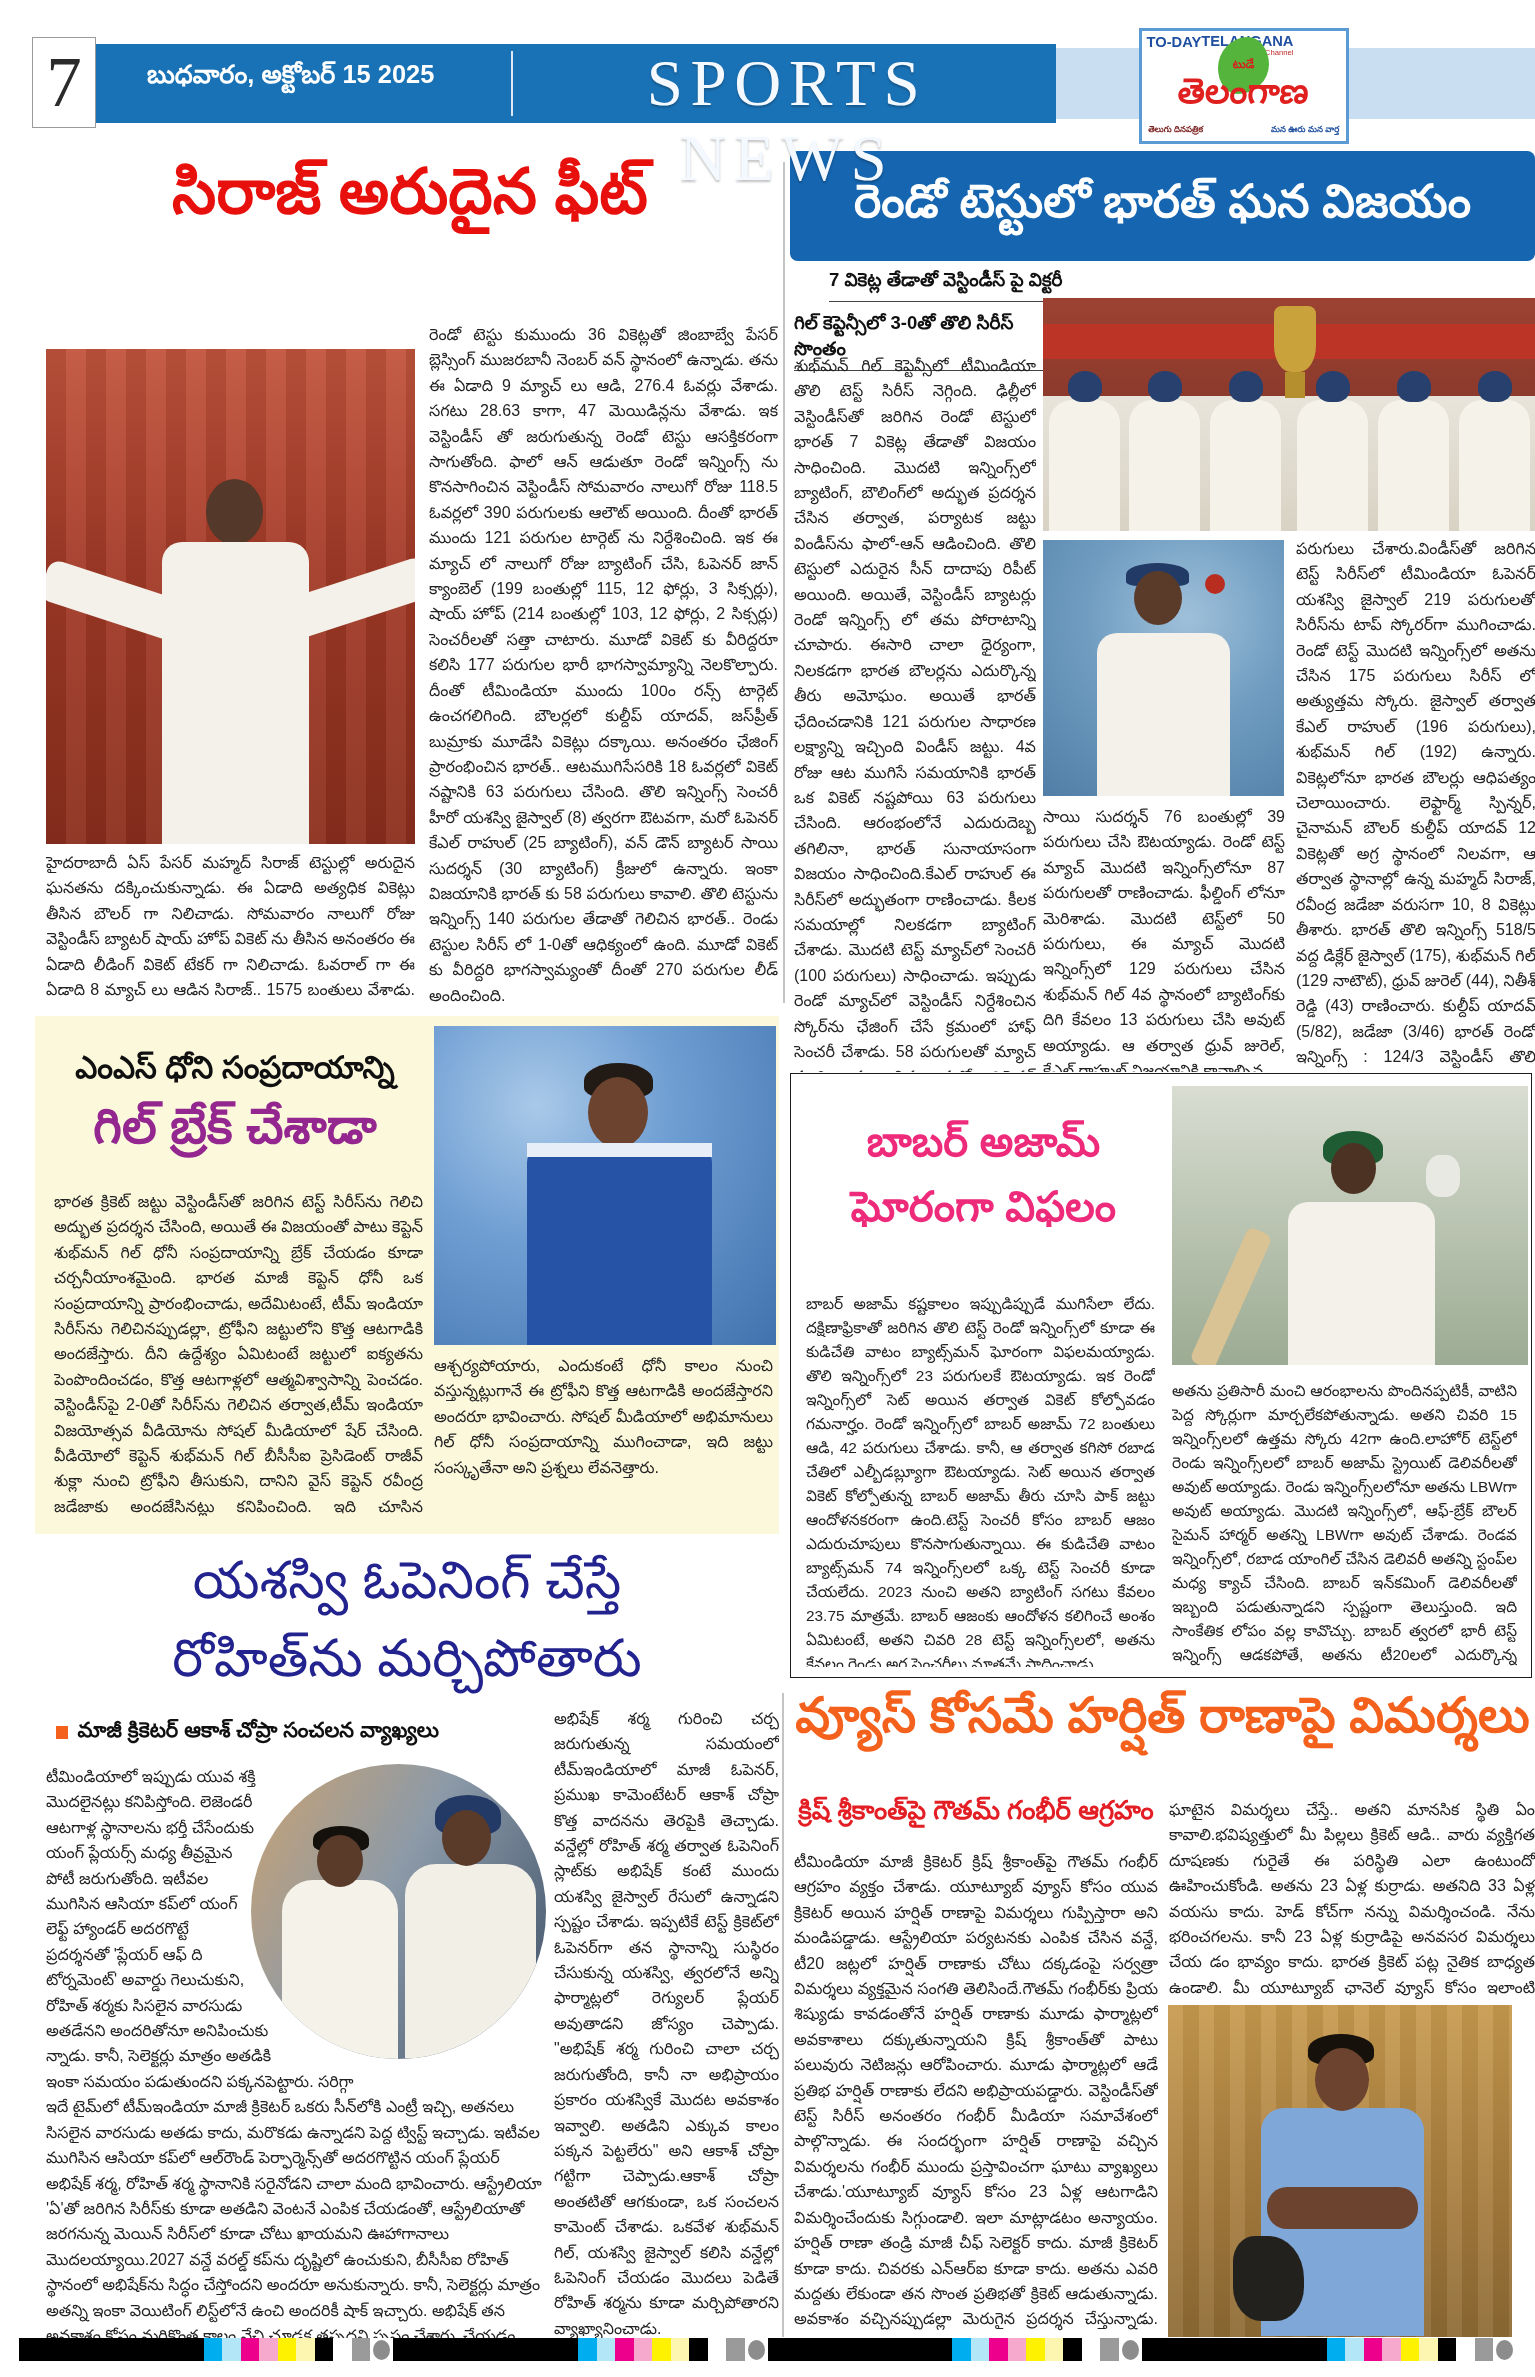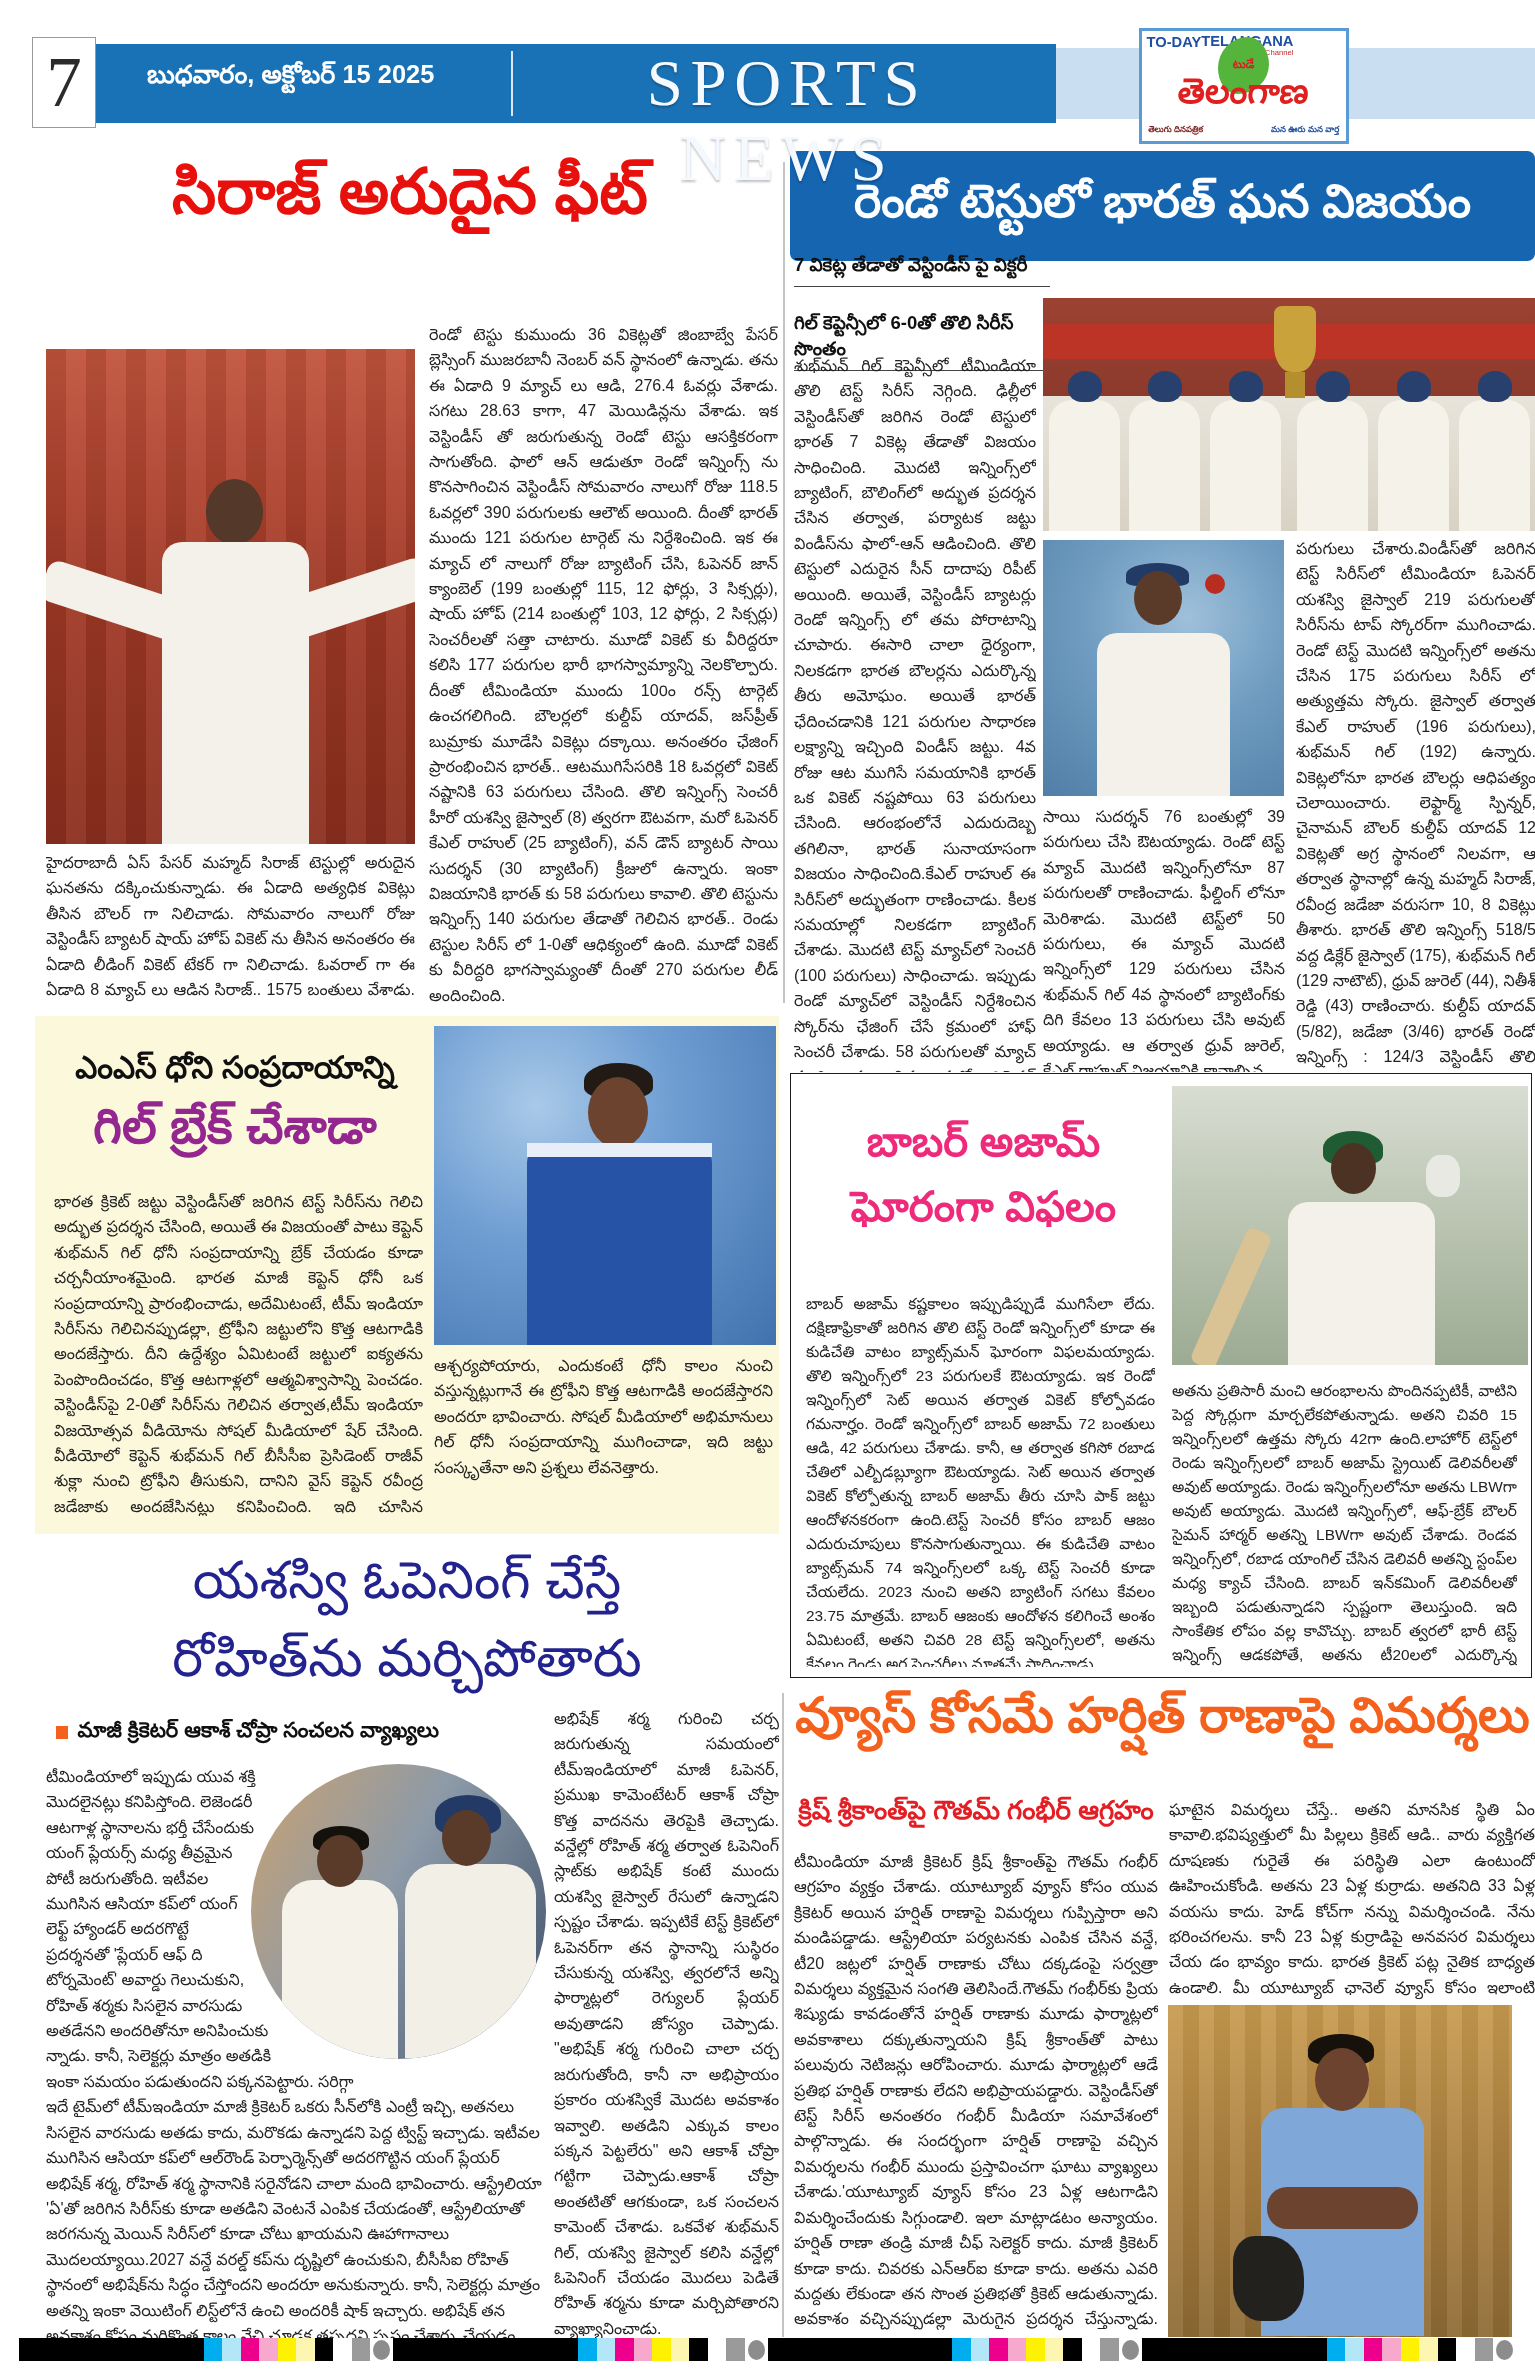--- a/index.html
+++ b/index.html
@@ -177,22 +177,22 @@
   <div class="sil-head"></div>
   <div class="sil-torso"></div>
 </div>
 <div class="abs body-txt justify clip" style="left:46px;top:850px;width:369px;height:153px;">హైదరాబాదీ ఏస్ పేసర్ మహ్మద్ సిరాజ్ టెస్టుల్లో అరుదైన ఘనతను దక్కించుకున్నాడు. ఈ ఏడాది అత్యధిక వికెట్లు తీసిన బౌలర్ గా నిలిచాడు. సోమవారం నాలుగో రోజు వెస్టిండీస్ బ్యాటర్ షాయ్ హోప్ వికెట్ ను తీసిన అనంతరం ఈ ఏడాది లీడింగ్ వికెట్ టేకర్ గా నిలిచాడు. ఓవరాల్ గా ఈ ఏడాది 8 మ్యాచ్ లు ఆడిన సిరాజ్.. 1575 బంతులు వేశాడు. రఫ్ గా చెప్పాలంటే 262.3 ఓవర్లను నిలకడగా బౌలింగ్ చేశాడు. మొత్తంమీద 37 వికెట్లను తీశాడు. అతని సగటు 26.91 కావడం విశేషం. ఓవరాల్ గా తను ఈ ఏడాది టెస్టుల్లో 39 మెయిడిన్లు వేశాడు. అలాగే 996 పరుగులను సమర్పించుకున్నాడు. తన అత్యుత్తమ వ్యక్తిగత ప్రదర్శన 6-70 కావడం విశేషం. ఇక 42.56 స్ట్రైక్ రేట్ తో 3.79 ఎకానమీ రేటుతో తను బౌలింగ్ చేశాడు. ఓవరాల్ గా తన ఖాతాలో రెండు నాలుగు వికెట్ల ప్రదర్శన, రెండు ఐదు వికెట్ల ప్రదర్శన ఉన్నాయి. వెస్టిండీస్ తో</div>
 <div class="abs body-txt justify clip" style="left:429px;top:322px;width:349px;height:680px;">రెండో టెస్టు కుముందు 36 వికెట్లతో జింబాబ్వే పేసర్ బ్లెస్సింగ్ ముజరబానీ నెంబర్ వన్ స్థానంలో ఉన్నాడు. తను ఈ ఏడాది 9 మ్యాచ్ లు ఆడి, 276.4 ఓవర్లు వేశాడు. సగటు 28.63 కాగా, 47 మెయిడిన్లను వేశాడు. ఇక వెస్టిండీస్ తో జరుగుతున్న రెండో టెస్టు ఆసక్తికరంగా సాగుతోంది. ఫాలో ఆన్ ఆడుతూ రెండో ఇన్నింగ్స్ ను కొనసాగించిన వెస్టిండీస్ సోమవారం నాలుగో రోజు 118.5 ఓవర్లలో 390 పరుగులకు ఆలౌట్ అయింది. దీంతో భారత్ ముందు 121 పరుగుల టార్గెట్ ను నిర్దేశించింది. ఇక ఈ మ్యాచ్ లో నాలుగో రోజు బ్యాటింగ్ చేసి, ఓపెనర్ జాన్ క్యాంబెల్ (199 బంతుల్లో 115, 12 ఫోర్లు, 3 సిక్సర్లు), షాయ్ హోప్ (214 బంతుల్లో 103, 12 ఫోర్లు, 2 సిక్సర్లు) సెంచరీలతో సత్తా చాటారు. మూడో వికెట్ కు వీరిద్దరూ కలిసి 177 పరుగుల భారీ భాగస్వామ్యాన్ని నెలకొల్పారు. దీంతో టీమిండియా ముందు 100ం రన్స్ టార్గెట్ ఉంచగలిగింది. బౌలర్లలో కుల్దీప్ యాదవ్, జస్‌ప్రీత్ బుమ్రాకు మూడేసి వికెట్లు దక్కాయి. అనంతరం ఛేజింగ్ ప్రారంభించిన భారత్.. ఆటముగిసేసరికి 18 ఓవర్లలో వికెట్ నష్టానికి 63 పరుగులు చేసింది. తొలి ఇన్నింగ్స్ సెంచరీ హీరో యశస్వి జైస్వాల్ (8) త్వరగా ఔటవగా, మరో ఓపెనర్ కేఎల్ రాహుల్ (25 బ్యాటింగ్), వన్ డౌన్ బ్యాటర్ సాయి సుదర్శన్ (30 బ్యాటింగ్) క్రీజులో ఉన్నారు. ఇంకా విజయానికి భారత్ కు 58 పరుగులు కావాలి. తొలి టెస్టును ఇన్నింగ్స్ 140 పరుగుల తేడాతో గెలిచిన భారత్.. రెండు టెస్టుల సిరీస్ లో 1-0తో ఆధిక్యంలో ఉంది. మూడో వికెట్ కు వీరిద్దరి భాగస్వామ్యంతో దీంతో 270 పరుగుల లీడ్ అందించింది.</div>
 <div class="abs vrule" style="left:783px;top:162px;height:841px;"></div>
 
 <div class="abs win-banner">
   <span>రెండో టెస్టులో భారత్ ఘన విజయం</span>
 </div>
-<div class="abs win-sub" style="top:254px;">7 వికెట్ల తేడాతో వెస్టిండీస్ పై విక్టరీ</div>
-<div class="abs win-sub" style="top:312px;">గిల్ కెప్టెన్సీలో 6-0తో తొలి సిరీస్ సొంతం</div>
+<div class="abs win-sub" style="top:269px;margin-left:35px;">7 వికెట్ల తేడాతో వెస్టిండీస్ పై విక్టరీ</div>
+<div class="abs win-sub" style="top:312px;">గిల్ కెప్టెన్సీలో 3-0తో తొలి సిరీస్ సొంతం</div>
 <div class="photo team-photo">
   <div class="banner"></div>
   <div class="trophy"></div>
   <div class="player" style="left:6.2px;">
       <div class="cap"></div>
     </div>
   <div class="player" style="left:86px;">
       <div class="cap"></div>
     </div>
   <div class="player" style="left:167px;">

